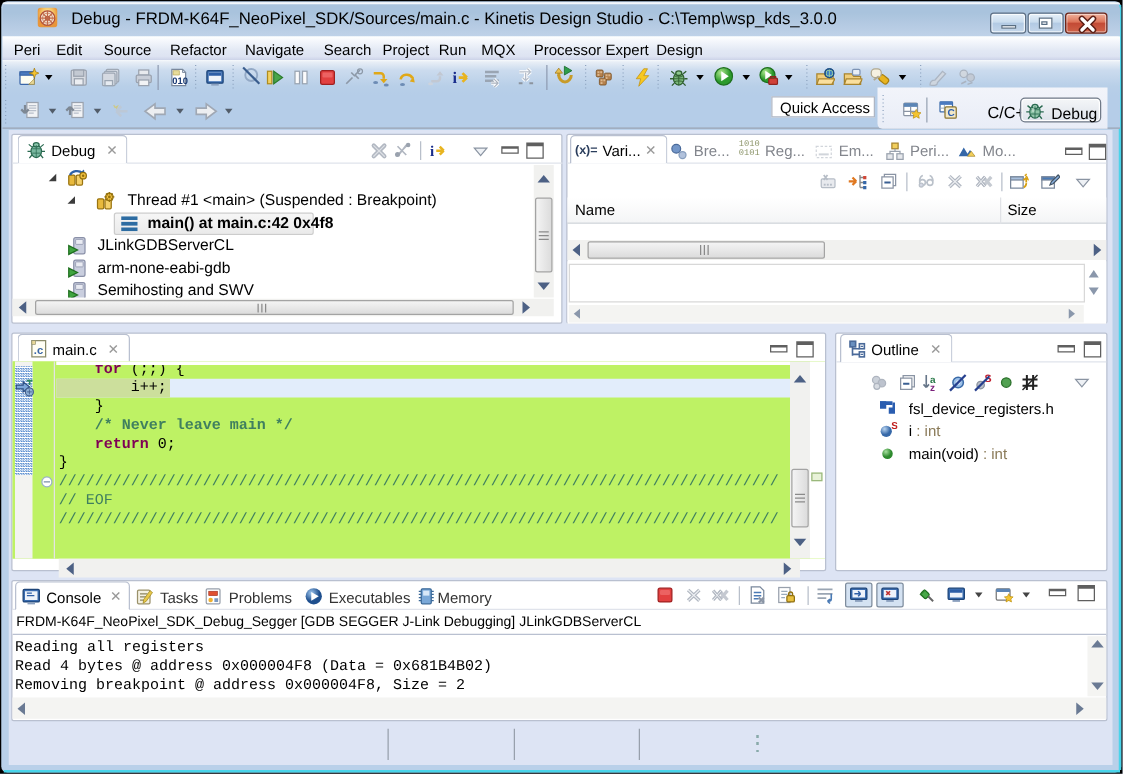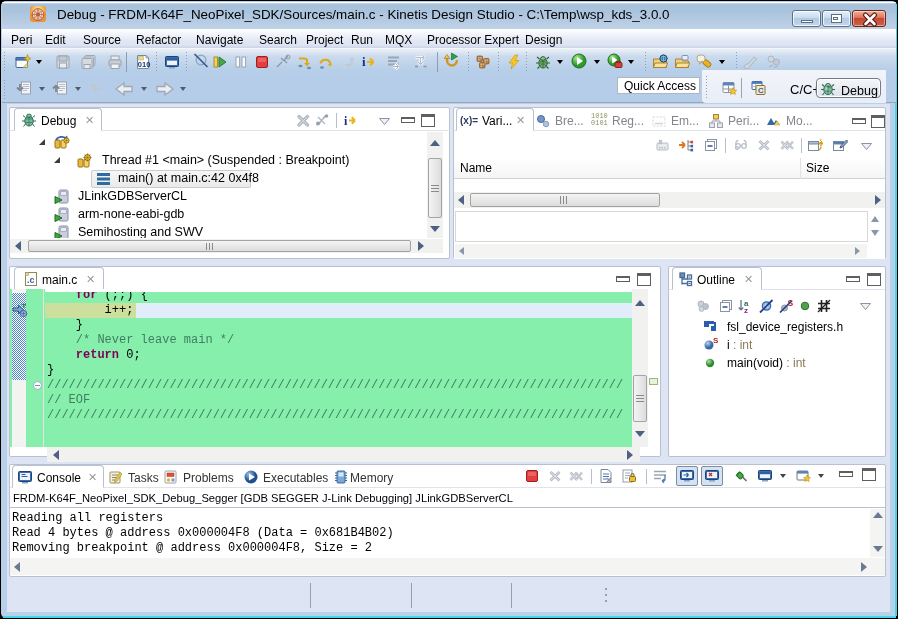--- a/index.html
+++ b/index.html
@@ -399,21 +399,21 @@
     </svg>
   <div class="abs" style="left:92px; top:22px;">Thread #1 &lt;main&gt;  (Suspended : Breakpoint)</div>
   <div class="abs" style="left:81px; top:39px; width:160px; height:18px; background:linear-gradient(#f6f6f6,#eaeaea); border:1px solid #ccc; border-radius:2px;"></div>
   <svg class="abs" style="left:86px; top:42px;" width="15" height="12">
       <g fill="#2d6ca2">
         <rect x="1" y="0" width="13" height="3"></rect>
         <rect x="1" y="4.5" width="13" height="3"></rect>
         <rect x="1" y="9" width="13" height="3"></rect>
       </g>
     </svg>
-  <div class="abs" style="left:108px; top:40px;">main() at main.c:42 0x4f8</div>
+  <div class="abs" style="left:108px; top:40px;font-weight:bold;">main() at main.c:42 0x4f8</div>
   <svg class="abs" style="left:44px; top:57px;" width="17" height="17" viewBox="0 0 17 17">
       <rect x="5" y="2" width="9" height="13" rx="1.5" fill="#c9cede" stroke="#8a90a8"></rect>
       <rect x="6.5" y="3.5" width="6" height="4" rx="0.5" fill="#e9ebf2" stroke="#8a90a8" stroke-width=".6"></rect>
       <path d="M1 8.5 L8 12 L1 15.5z" fill="#3fa43f" stroke="#1e6e1e"></path>
     </svg>
   <div class="abs" style="left:68px; top:58px;">JLinkGDBServerCL</div>
   <svg class="abs" style="left:44px; top:75px;" width="17" height="17" viewBox="0 0 17 17">
       <rect x="5" y="2" width="9" height="13" rx="1.5" fill="#c9cede" stroke="#8a90a8"></rect>
       <rect x="6.5" y="3.5" width="6" height="4" rx="0.5" fill="#e9ebf2" stroke="#8a90a8" stroke-width=".6"></rect>
       <path d="M1 8.5 L8 12 L1 15.5z" fill="#3fa43f" stroke="#1e6e1e"></path>
@@ -559,21 +559,21 @@
 <div class="abs tabactive" style="left:14px; top:267px; width:90px; height:23px;"></div>
 <svg class="abs" style="left:23px; top:271px;" width="16" height="16" viewBox="0 0 16 16">
     <rect x="2.5" y="1.5" width="11" height="13" fill="#fffef4" stroke="#8a8a6a"></rect>
     <rect x="2.5" y="1.5" width="3" height="3" fill="#e8d898" stroke="#8a8a6a" stroke-width=".5"></rect>
     <text x="4" y="12" font-size="9" font-weight="bold" fill="#3a66a8" font-family="Liberation Sans">.c</text>
   </svg>
 <div class="abs" style="left:42px; top:273px; font-size:12px;">main.c</div>
 <div class="abs" style="left:86px; top:273px; font-size:11px; color:#999;">✕</div>
 <div class="abs" style="left:616px; top:276px; width:14px; height:6px; border:1px solid #5f5f5f; border-top-width:2px; background:#fff;"></div>
 <div class="abs" style="left:637px; top:273px; width:14px; height:13px; border:1px solid #5f5f5f; border-top-width:3px; background:#fff;"></div>
-<div class="abs" id="editorarea" style="left:10px; top:289px; width:650px; height:158px; background:#86efac; overflow:hidden; font-family:'Liberation Mono',monospace; font-size:12px; line-height:15px;">
+<div class="abs" id="editorarea" style="left:10px; top:289px; width:650px; height:158px; background:#bef264; overflow:hidden; font-family:'Liberation Mono',monospace; font-size:12px; line-height:15px;">
 
   <div class="abs" style="left:35px; top:14px; width:587px; height:15px; background:#e2edfb;"></div>
   <div class="abs" style="left:35px; top:14px; width:91px; height:15px; background:#ccdf9c;"></div>
   <div class="abs" style="left:2px; top:0px; width:14px; height:158px; background:#f3f3f1;"></div>
 
   <div class="abs" style="left:2px; top:4px; width:14px; height:87px; background-image:conic-gradient(#4f86cc 25%, #ffffff 0 50%, #4f86cc 0 75%, #ffffff 0); background-size:2px 2px;"></div>
 
   <svg class="abs" style="left:2px; top:13px;" width="16" height="17" viewBox="0 0 16 17">
       <path d="M1 6 h5.5 V3.5 L11.5 7.5 L6.5 11.5 V9 H1z" fill="#7da7d9" stroke="#2d4f84" stroke-width="1"></path>
       <path d="M9.5 2.5 h4.5 M11.75 2.5 v3.5" stroke="#2d8a5f" stroke-width="1.3" fill="none"></path>
@@ -582,21 +582,21 @@
     </svg>
 
   <div class="abs" style="left:33px; top:0px; width:1px; height:158px; background:#e4e4e4;"></div>
 
   <div class="abs" style="left:23px; top:92px; width:9px; height:9px; border:1px solid #9ab0c8; border-radius:50%; background:#fff;"></div>
   <div class="abs" style="left:25px; top:96px; width:5px; height:1px; background:#7a90a8;"></div>
 
   <div class="abs" style="left:37px; top:-1px; white-space:pre;"><span style="color:#7f0055;font-weight:bold">    for</span> (;;) {</div>
   <div class="abs" style="left:37px; top:14px; white-space:pre;">        i++;</div>
   <div class="abs" style="left:37px; top:29px; white-space:pre;">    }</div>
-  <div class="abs" style="left:37px; top:44px; white-space:pre; color:#3f7f5f;">    /* Never leave main */</div>
+  <div class="abs" style="left:37px; top:44px; white-space:pre; color:#3f7f5f;font-weight:bold;">    /* Never leave main */</div>
   <div class="abs" style="left:37px; top:59px; white-space:pre;"><span style="color:#7f0055;font-weight:bold">    return</span> 0;</div>
   <div class="abs" style="left:37px; top:74px; white-space:pre;">}</div>
   <div class="abs" style="left:37px; top:89px; white-space:pre; color:#3f7f5f;">////////////////////////////////////////////////////////////////////////////////</div>
   <div class="abs" style="left:37px; top:104px; white-space:pre; color:#3f7f5f;">// EOF</div>
   <div class="abs" style="left:37px; top:119px; white-space:pre; color:#3f7f5f;">////////////////////////////////////////////////////////////////////////////////</div>
   <div class="abs" style="left:35px; top:0px; width:587px; height:3px; background:#fff;"></div>
 
   <div class="abs scroll-track" style="left:622px; top:0px; width:16px; height:158px; background:#f1f1ef;"></div>
   <div class="abs sb-arrow" style="left:625px; top:11px; border-left:5px solid transparent; border-right:5px solid transparent; border-bottom:6px solid #4d6185;"></div>
   <div class="abs scroll-thumb" style="left:623px; top:86px; width:14px; height:47px;"></div>

